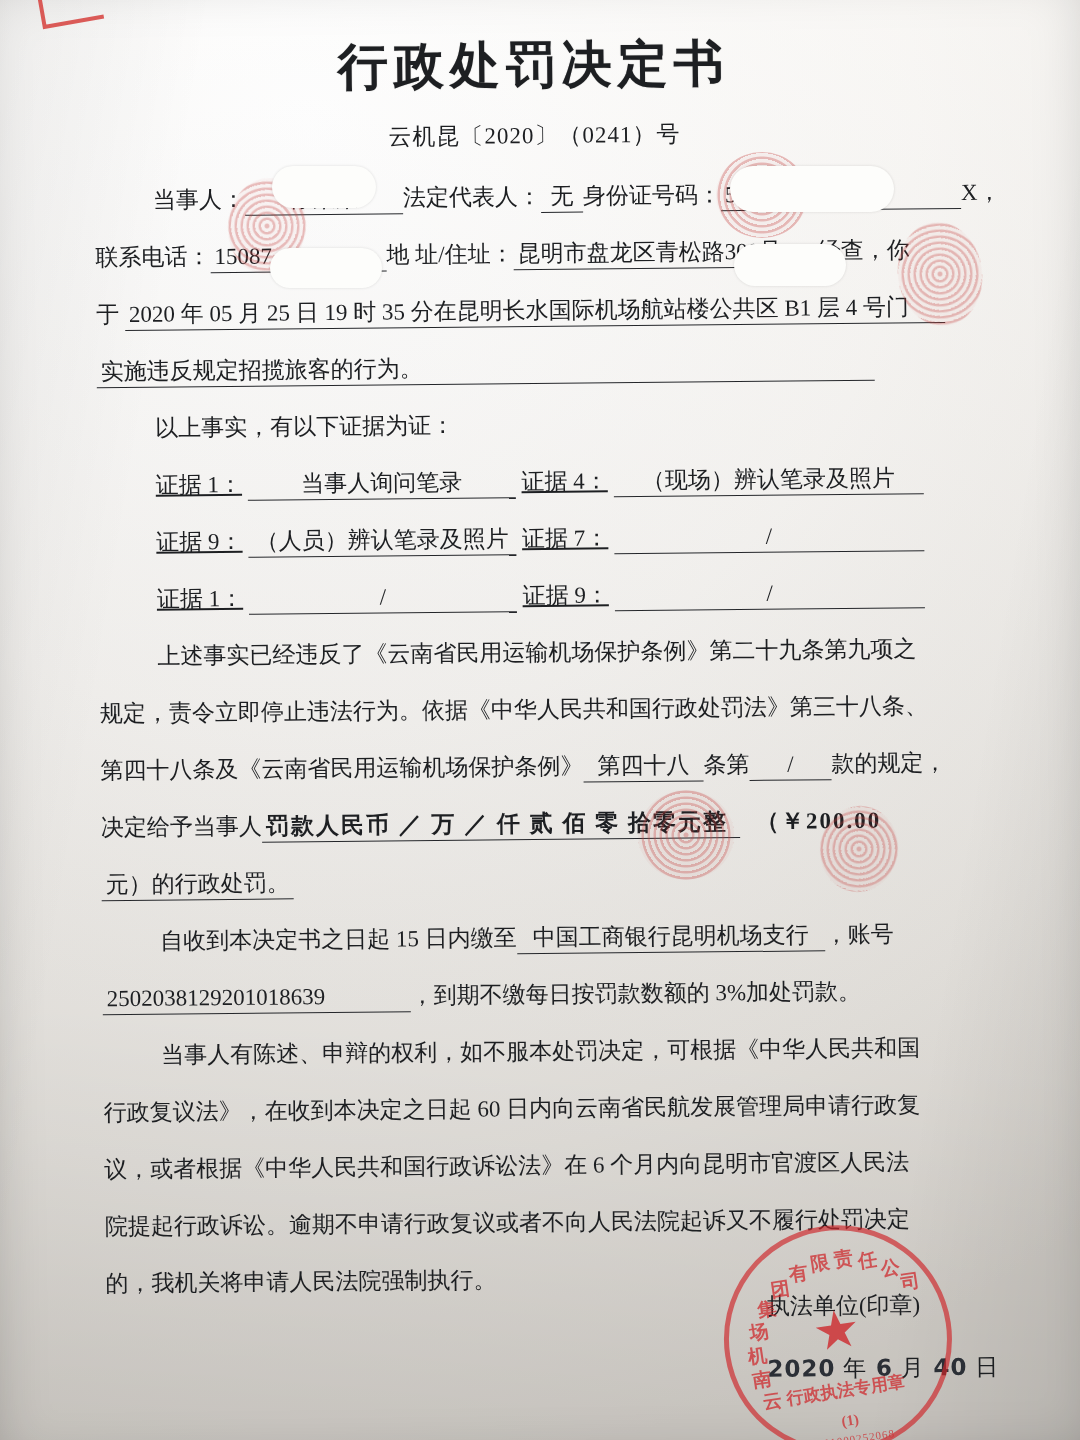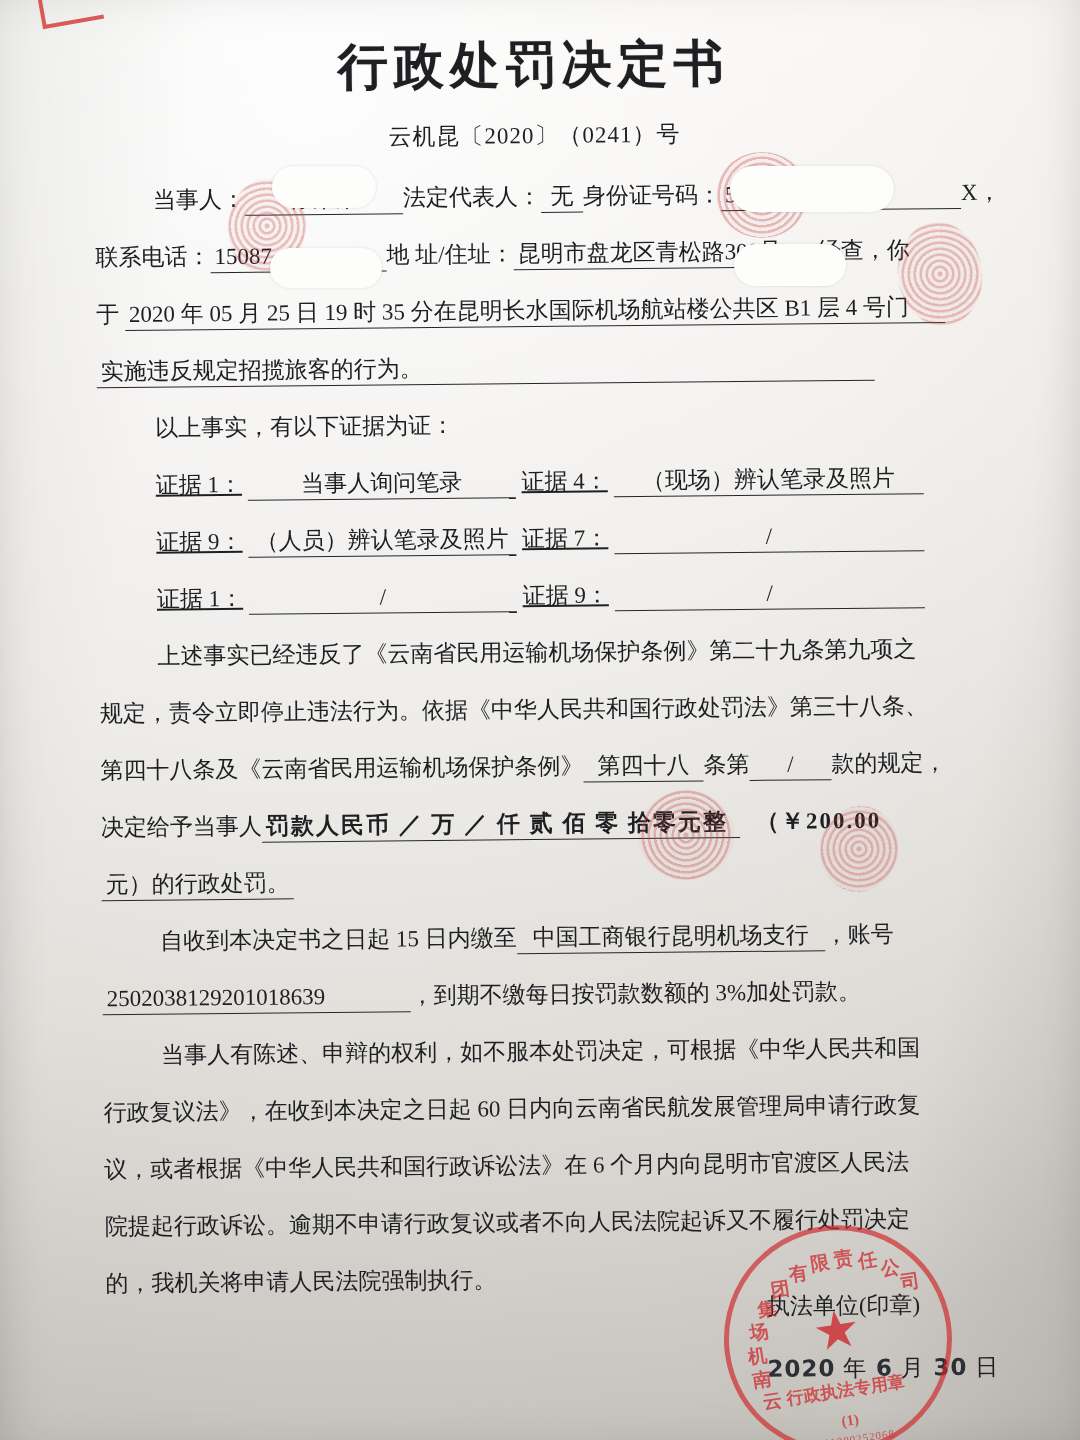--- a/index.html
+++ b/index.html
@@ -278,21 +278,21 @@
       <div class="line">的，我机关将申请人民法院强制执行。</div>
     </div>
 
     <div class="sign-block">
       <div>执法单位(印章)</div>
       <div class="date-line">
         <span class="handwrite">2020</span>
         <span>年</span>
         <span class="handwrite">6</span>
         <span>月</span>
-        <span class="handwrite">30</span>
+        <span class="handwrite">40</span>
         <span>日</span>
       </div>
     </div>
 
     <div class="seal">
       <div class="star">★</div>
       <div class="arc-text">
         <span style="transform: rotate(-115deg) translate(0,-92px) rotate(115deg)">云</span>
         <span style="transform: rotate(-100deg) translate(0,-92px) rotate(100deg)">南</span>
         <span style="transform: rotate(-85deg) translate(0,-92px) rotate(85deg)">机</span>

